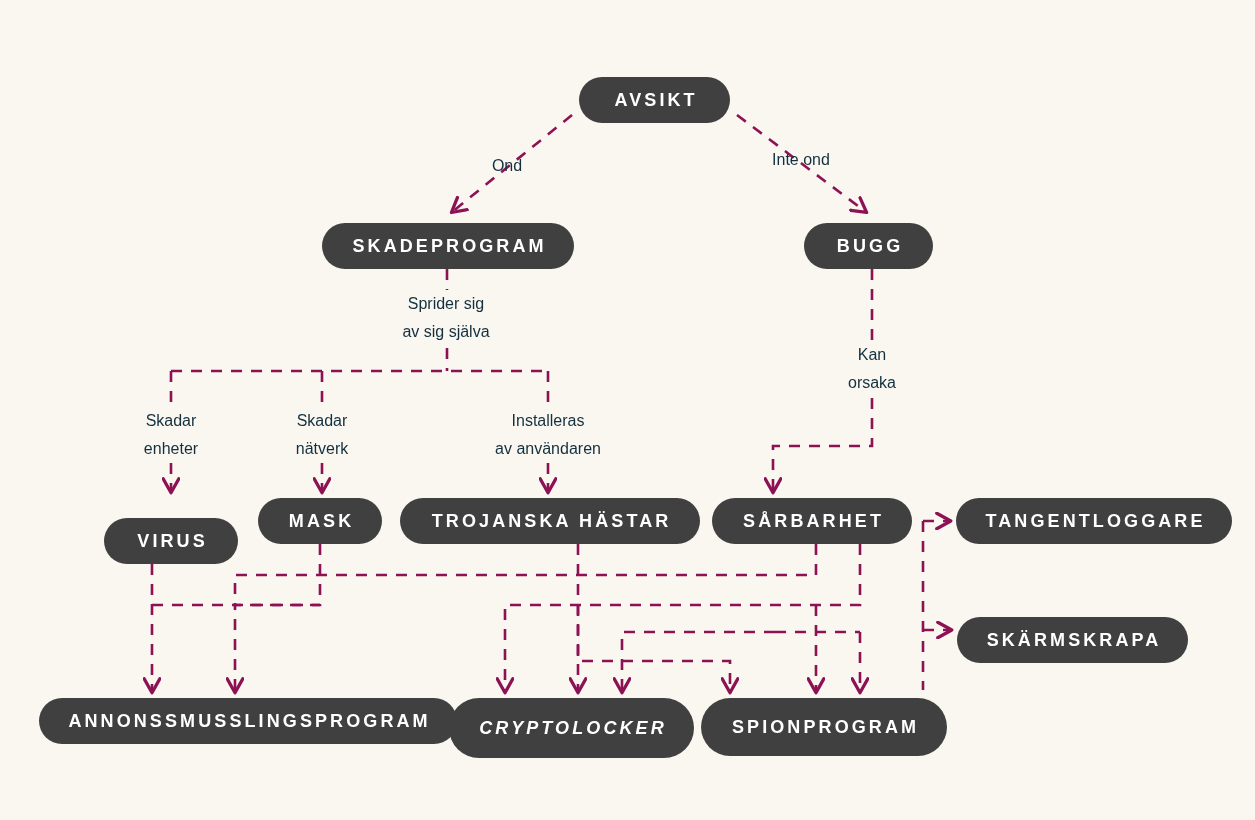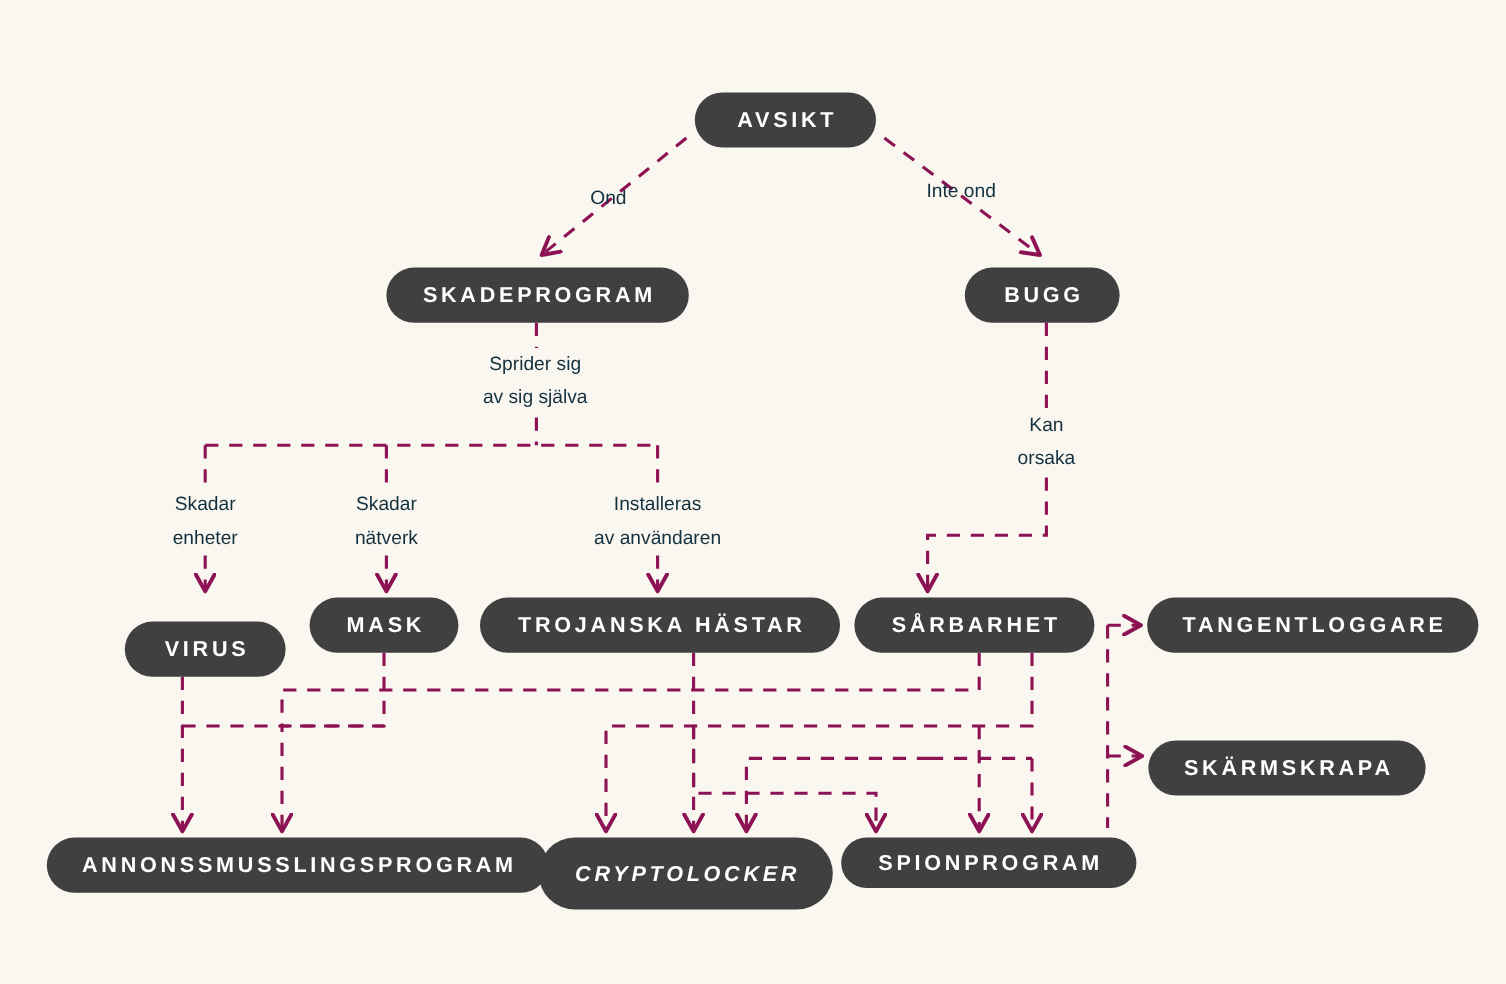--- a/index.html
+++ b/index.html
@@ -115,21 +115,21 @@
   <div class="node" style="left:322px;top:223px;width:252px;height:46px;">SKADEPROGRAM</div>
   <div class="node" style="left:804px;top:223px;width:129px;height:46px;">BUGG</div>
   <div class="node" style="left:104px;top:498px;width:134px;height:46px;margin-top:20px;">VIRUS</div>
   <div class="node" style="left:258px;top:498px;width:124px;height:46px;">MASK</div>
   <div class="node" style="left:400px;top:498px;width:300px;height:46px;">TROJANSKA HÄSTAR</div>
   <div class="node" style="left:712px;top:498px;width:200px;height:46px;">SÅRBARHET</div>
   <div class="node" style="left:956px;top:498px;width:276px;height:46px;">TANGENTLOGGARE</div>
   <div class="node" style="left:957px;top:607px;width:231px;height:46px;margin-top:10px;">SKÄRMSKRAPA</div>
   <div class="node" style="left:39px;top:698px;width:418px;height:46px;">ANNONSSMUSSLINGSPROGRAM</div>
   <div class="node" style="left:449px;top:698px;width:245px;height:60px;font-style:italic;">CRYPTOLOCKER</div>
-  <div class="node" style="left:701px;top:698px;width:246px;height:42px;">SPIONPROGRAM</div>
+  <div class="node" style="left:701px;top:698px;width:246px;height:58px;">SPIONPROGRAM</div>
 
   <div class="edge-label" style="left:457px;top:152px;width:100px;">Ond</div>
   <div class="edge-label" style="left:726px;top:146px;width:150px;">Inte ond</div>
   <div class="edge-label" style="left:336px;top:290px;width:220px;">Sprider sig
 av sig själva</div>
   <div class="edge-label" style="left:81px;top:407px;width:180px;">Skadar
 enheter</div>
   <div class="edge-label" style="left:232px;top:407px;width:180px;">Skadar
 nätverk</div>
   <div class="edge-label" style="left:428px;top:407px;width:240px;">Installeras

